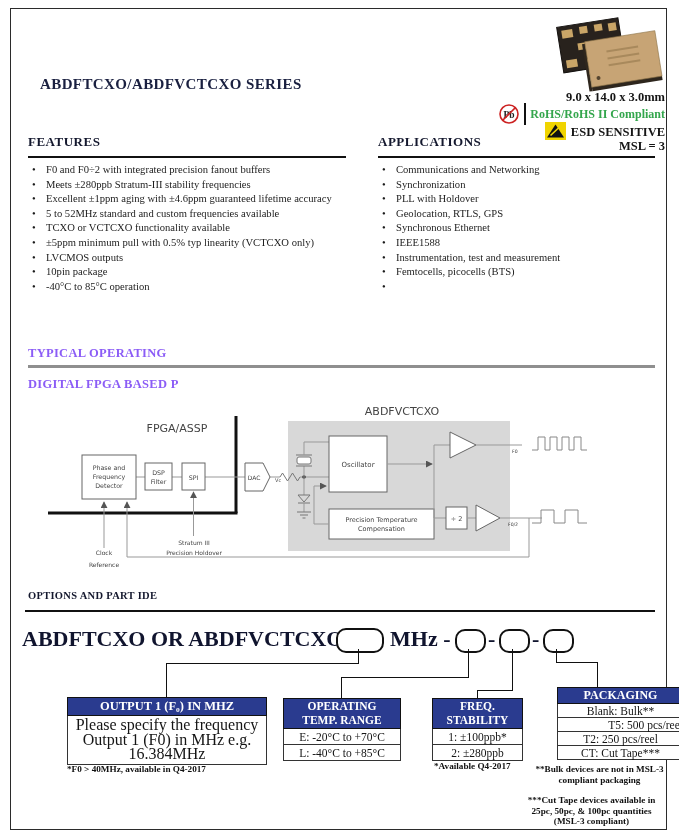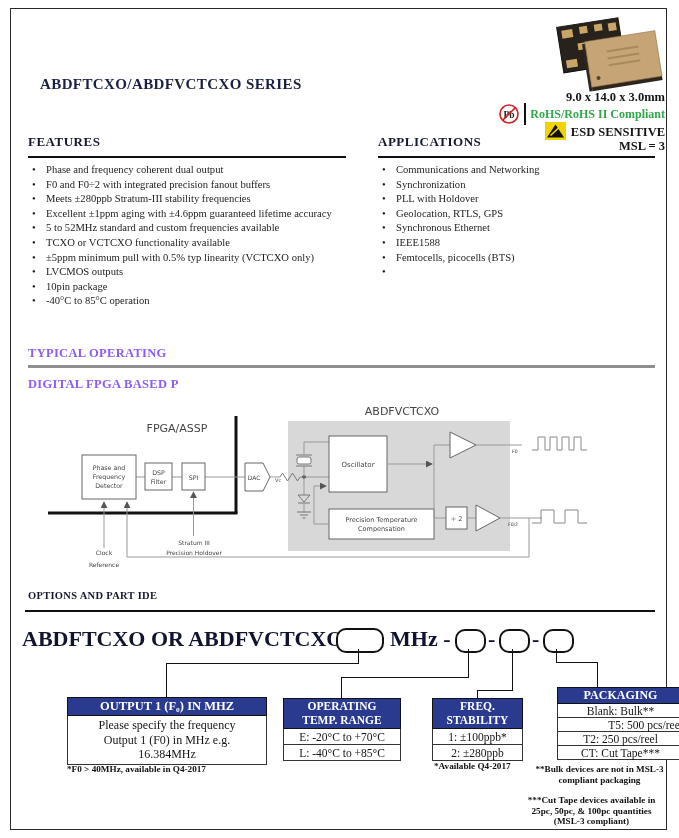--- a/index.html
+++ b/index.html
@@ -82,41 +82,41 @@
     <line x1="5.5" y1="13.5" x2="14" y2="5.5" stroke="#f0d400" stroke-width="1.6"></line>
   </svg>
   <span class="esd-text">ESD SENSITIVE</span>
 </div>
 
 <div class="abs msl-text">MSL = 3</div>
 
 <div class="abs sec-head" style="left:28px;top:134px;">FEATURES</div>
 <div class="abs rule" style="left:28px;top:156px;width:318px;"></div>
 <ul class="abs blist" style="left:28px;top:163px;width:330px;">
-  <li>Phase and frequency coherent dual output</li>
   <li>F0 and F0÷2 with integrated precision fanout buffers</li>
   <li>Meets ±280ppb Stratum-III stability frequencies</li>
   <li>Excellent ±1ppm aging with ±4.6ppm guaranteed lifetime accuracy</li>
   <li>5 to 52MHz standard and custom frequencies available</li>
   <li>TCXO or VCTCXO functionality available</li>
   <li>±5ppm minimum pull with 0.5% typ linearity (VCTCXO only)</li>
   <li>LVCMOS outputs</li>
   <li>10pin package</li>
   <li>-40°C to 85°C operation</li>
 </ul>
 
 <div class="abs sec-head" style="left:378px;top:134px;">APPLICATIONS</div>
 <div class="abs rule" style="left:378px;top:156px;width:277px;"></div>
 <ul class="abs blist" style="left:378px;top:163px;width:280px;">
   <li>Communications and Networking</li>
   <li>Synchronization</li>
   <li>PLL with Holdover</li>
   <li>Geolocation, RTLS, GPS</li>
   <li>Synchronous Ethernet</li>
   <li>IEEE1588</li>
+  <li>Instrumentation, test and measurement</li>
   <li>Femtocells, picocells (BTS)</li>
   <li></li>
 </ul>
 
 <div class="abs h2" style="left:28px;top:346px;">TYPICAL OPERATING</div>
 <div class="abs rule-gray" style="left:28px;top:365px;width:627px;"></div>
 <div class="abs h2" style="left:28px;top:377px;">DIGITAL FPGA BASED P</div>
 
 <svg class="abs" style="left:42px;top:402px;" width="600" height="175" viewBox="0 0 600 175">
   <defs>
@@ -233,21 +233,21 @@
 <div class="abs conn" style="left:512px;top:649px;width:1px;height:41px;"></div>
 <div class="abs conn" style="left:477px;top:690px;width:36px;height:1px;"></div>
 <div class="abs conn" style="left:477px;top:690px;width:1px;height:8px;"></div>
 
 <div class="abs conn" style="left:556px;top:649px;width:1px;height:13px;"></div>
 <div class="abs conn" style="left:556px;top:662px;width:42px;height:1px;"></div>
 <div class="abs conn" style="left:597px;top:662px;width:1px;height:25px;"></div>
 
 <div class="abs" style="left:67px;top:697px;width:200px;">
   <div class="opt-header" style="font-size:12.5px;padding:1px 0;">OUTPUT 1 (F₀) IN MHZ</div>
-  <div class="opt-row" style="font-size:12px;line-height:14.6px;padding:2px 0;white-space:pre-line;">Please specify the frequency
+  <div class="opt-row" style="font-size:16px;line-height:14.6px;padding:2px 0;white-space:pre-line;">Please specify the frequency
 Output 1 (F0) in MHz e.g.
 16.384MHz</div>
 </div>
 <div class="abs fnote" style="left:67px;top:764px;">*F0 &gt; 40MHz, available in Q4-2017</div>
 
 <div class="abs" style="left:283px;top:698px;width:118px;">
   <div class="opt-header" style="font-size:11.5px;line-height:13.5px;padding:1px 0;">OPERATING
 TEMP. RANGE</div>
   <div class="opt-row" style="font-size:11.5px;padding:1.5px 0;">E: -20°C to +70°C</div>
   <div class="opt-row" style="font-size:11.5px;padding:1.5px 0;">L: -40°C to +85°C</div>

